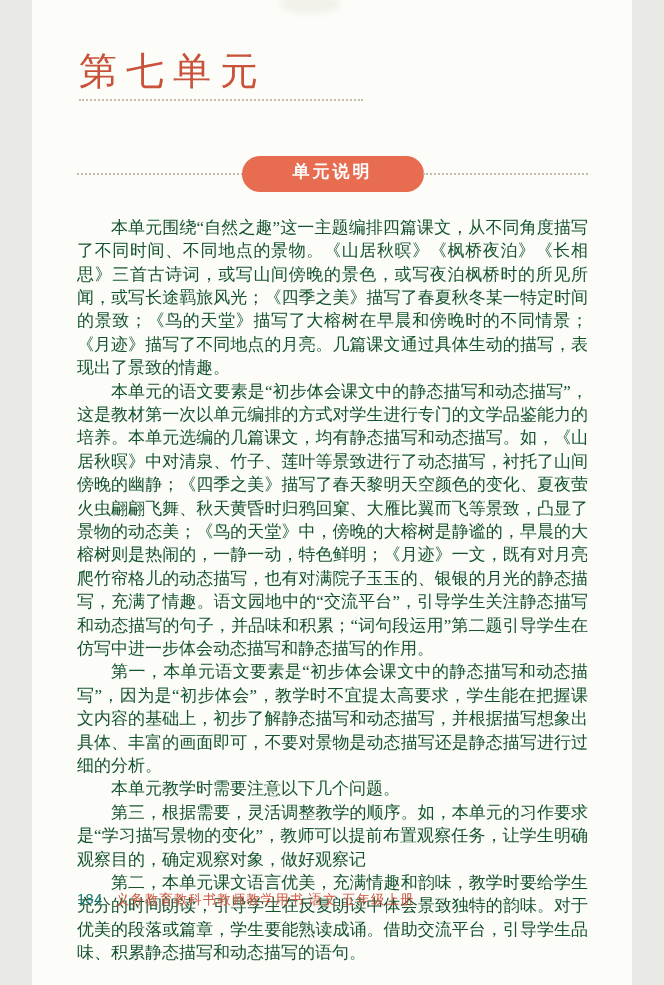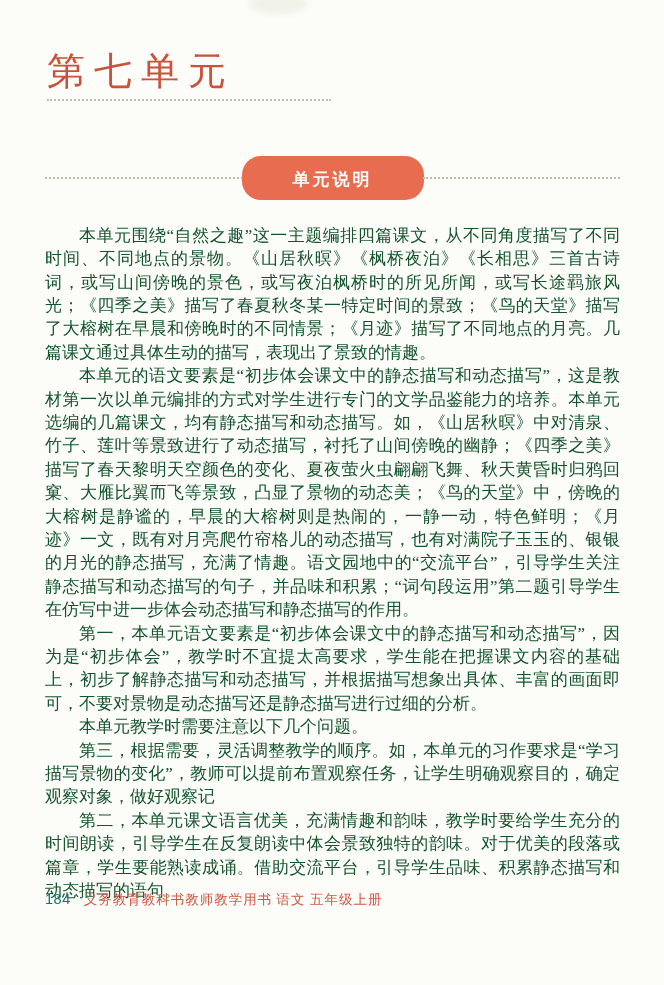--- a/index.html
+++ b/index.html
@@ -1,19 +1,19 @@
 <!DOCTYPE html>
 <html><head>
 <meta charset="utf-8">
 <style>
   * { margin: 0; padding: 0; box-sizing: border-box; }
   html, body { background: #e9e9e6; }
   .page {
     position: relative;
-    width: 664px;
+    width: 600px;
     height: 985px;
     margin: 0 auto;
     background: #fcfcf9;
     font-family: "Liberation Serif", "DejaVu Serif", serif;
     overflow: hidden;
   }
   
   .scan-smudge-top {
     position: absolute; top: -6px; left: 248px; width: 60px; height: 20px;
     background: #f1f1ea; border-radius: 50%; filter: blur(3px);
@@ -34,21 +34,21 @@
     border-top: 2px dotted #c6bcaa;
   }
   
   .badge-row {
     display: flex;
     align-items: center;
     margin: 56px 44px 0 45px;
   }
   .dotted-rule { flex: 1; height: 0; border-top: 2px dotted #c3baa9; }
   .section-badge {
-    padding: 11px 50px 8px;
+    padding: 3px 50px 8px;
     border-radius: 18px;
     background: #e76c50;
     box-shadow: 0 0 0 1px #e76c50;
     color: #ffffff;
     font-size: 17px;
     font-weight: 700;
     letter-spacing: 3px;
     font-family: "Liberation Sans", "DejaVu Sans", sans-serif;
     white-space: nowrap;
   }

